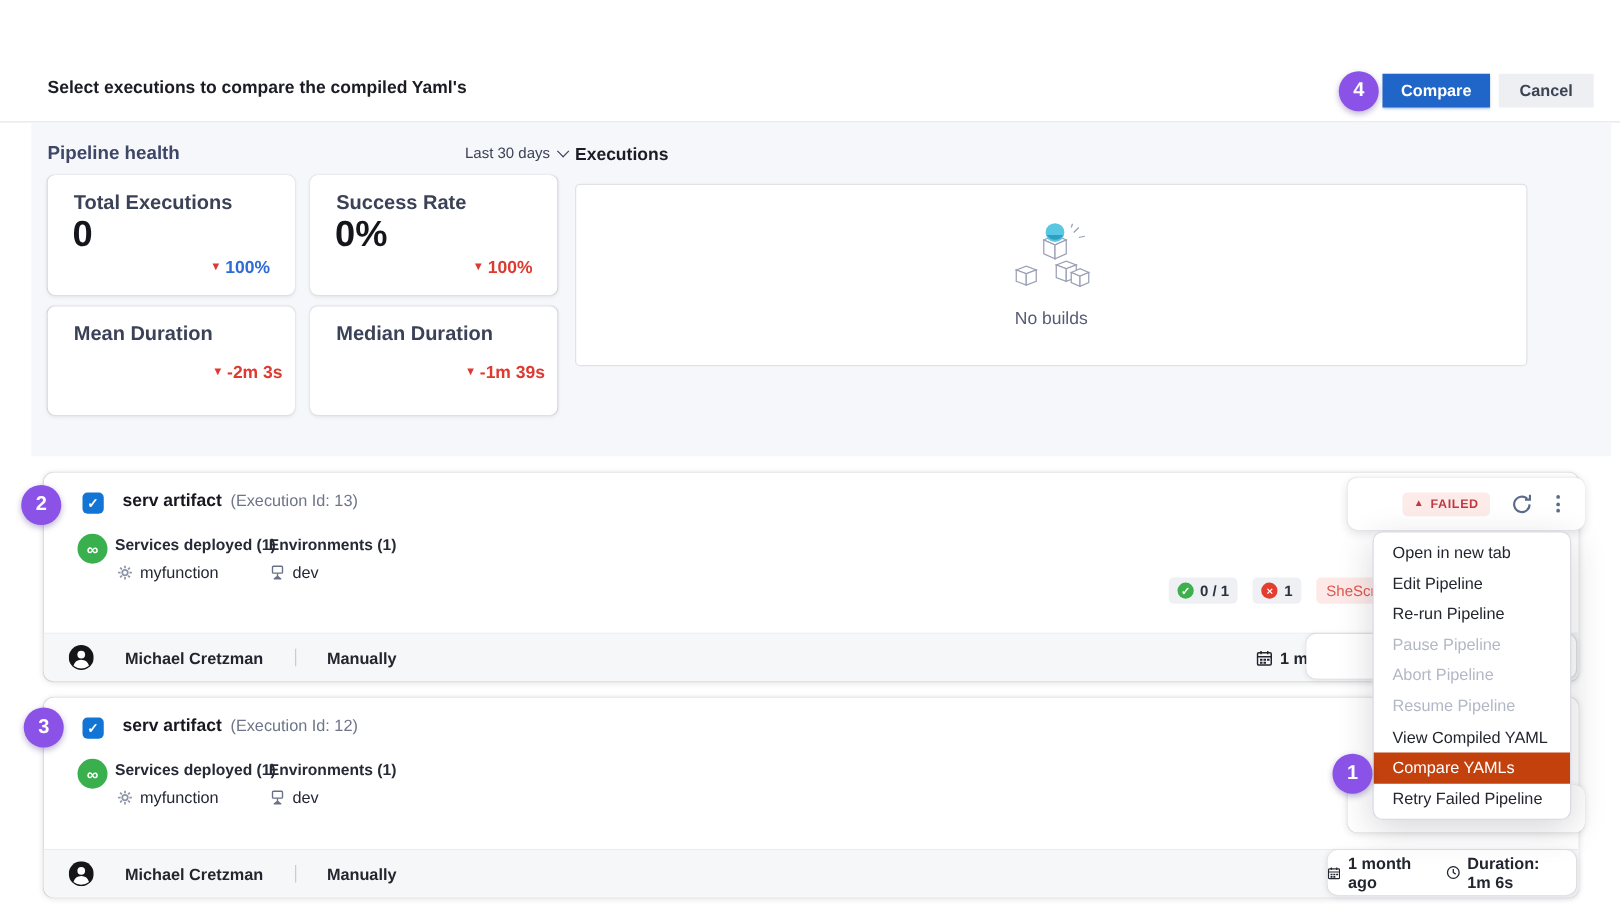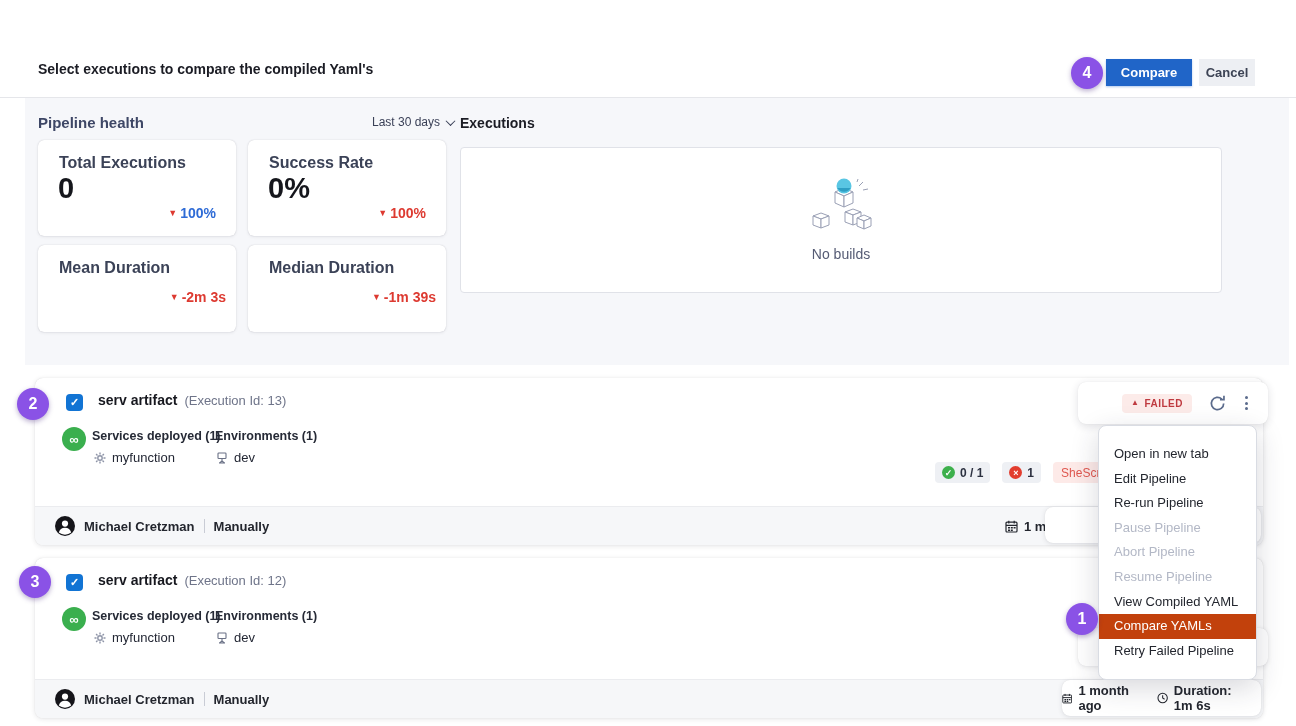--- a/index.html
+++ b/index.html
@@ -9,21 +9,21 @@
     background:#fff; font-family:"Liberation Sans", sans-serif; color:#1f232c;
   }
   .abs { position:absolute; }
 
   
   .page-title { left:38px; top:61px; font-size:14px; font-weight:bold; color:#1b1c24; }
   .btn { display:flex; align-items:center; justify-content:center; border-radius:0;
          font-size:13px; font-weight:bold; cursor:pointer;text-align:center; }
   .btn-primary { left:1106px; top:59px; width:86px; height:27px; background:#2065c8; color:#fff;
                  box-shadow:0 1px 2px rgba(32,101,200,.35); }
-  .btn-secondary { left:1199px; top:59px; width:56px; height:27px; background:#edeff3; color:#3c4354; }
+  .btn-secondary { left:1199px; top:59px; width:76px; height:27px; background:#edeff3; color:#3c4354; }
   .top-divider { left:0; top:97px; width:1296px; height:1px; background:#e5e6ea; }
 
   
   .annot { width:32px; height:32px; border-radius:50%; background:#8a52e6; color:#fff;
            display:flex; align-items:center; justify-content:center; font-size:16px; font-weight:bold;
            z-index:60; box-shadow:0 2px 5px rgba(60,30,120,.35); }
 
   
   .gray-section { left:25px; top:98px; width:1264px; height:267px; background:#f6f7fa; }
   .section-title { font-size:15px; font-weight:bold; color:#3e4766; }
@@ -89,36 +89,36 @@
   .dot-ic { width:13px; height:13px; border-radius:50%; color:#fff; display:flex; align-items:center;
             justify-content:center; font-size:9px; font-weight:bold; }
   .dot-green { background:#3db04c; } .dot-red { background:#e23d2e; }
   .stage-pill { background:#fdeae8; color:#df574f; font-size:12px; font-weight:normal;
                 height:21px; display:flex; align-items:center; border-radius:4px; padding:0 8px;
                 max-width:58px; overflow:hidden; white-space:nowrap; }
 
   
   .card-footer { left:0; right:0; bottom:0; height:39px; background:#f6f7f9;
                  border-top:1px solid #ebecef; border-radius:0 0 8px 8px; }
-  .foot-left { left:20px; top:0; height:38px; display:flex; align-items:center; gap:9px; }
+  .foot-left { left:20px; top:0; height:38px; display:flex; align-items:center; gap:25px; }
   .foot-name { font-size:13px; font-weight:bold; color:#23262e; }
   .foot-sep { width:1px; height:14px; background:#c9ccd5; }
   .foot-type { font-size:13px; font-weight:bold; color:#23262e; }
   .time-item { display:flex; align-items:center; gap:6px; font-size:13px; font-weight:bold; color:#23262e; }
   .foot-time-c1 { left:970px; top:0; height:38px; display:flex; align-items:center; }
   .hover-panel { background:#fff; border-radius:8px;
                  box-shadow:0 1px 5px rgba(40,41,61,.12), 0 0 1px rgba(0,0,0,.1); z-index:6; }
   .hp-c1 { left:1010px; bottom:2px; width:216px; height:36px; }
   .hp-c2 { left:1027px; bottom:2px; width:199px; height:36px; display:flex; align-items:center;
            justify-content:flex-end; gap:16px; padding-right:8px; }
   .hp-toolbar2 { left:1043px; top:70px; width:190px; height:38px; z-index:4; }
 
   
   .ctx-menu { left:1098px; top:425px; width:159px; background:#fff; border:1px solid #d9dce3;
-              border-radius:8px; box-shadow:0 8px 28px rgba(40,41,61,.18); padding:16px 0; z-index:40; }
+              border-radius:8px; box-shadow:0 8px 28px rgba(40,41,61,.18); padding:4px 0; z-index:40; }
   .menu-item { height:24.6px; line-height:24.6px; padding-left:15px; font-size:13px; color:#23262e;
                cursor:pointer; white-space:nowrap; }
   .menu-item.disabled { color:#b3b8c6; cursor:default; }
   .menu-item.selected { background:#c2410c; color:#fff; }
 
   svg { display:block; }
 </style>
 </head>
 <body>
 

